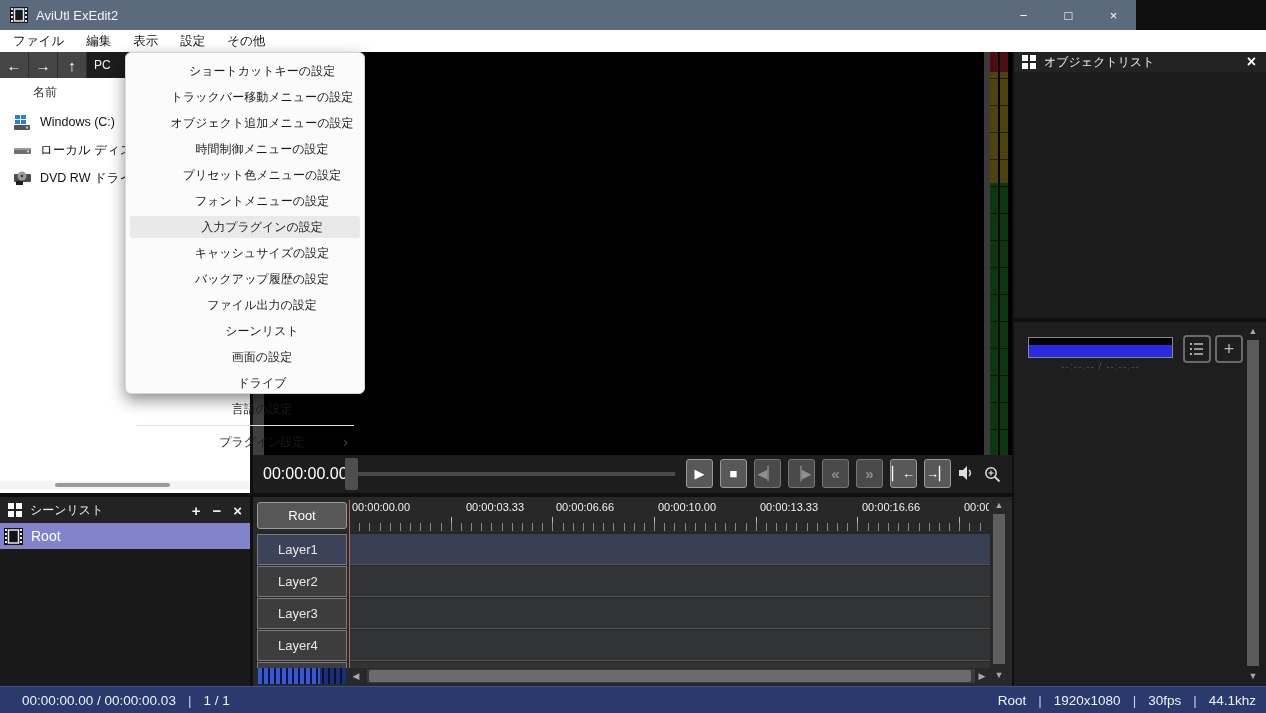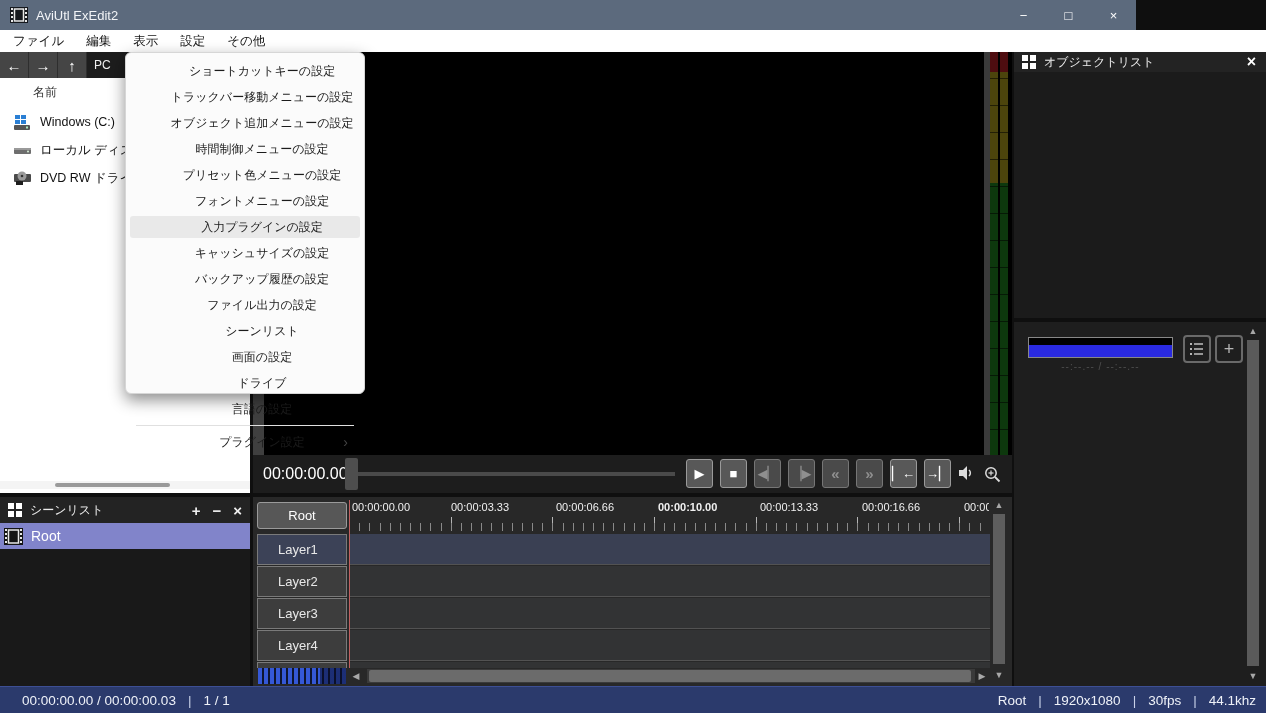--- a/index.html
+++ b/index.html
@@ -60,22 +60,22 @@
   .pbtn.dim{background:#4a4a4a;border:1px solid #767676;color:#8f8f8f;}
   .pbtn.wide{font-size:15px;font-weight:bold;}
   .icon-btn{position:absolute;top:10px;display:flex;}
   
   .timeline{position:absolute;left:253px;top:497px;width:759px;height:189px;background:#282828;}
   .root-btn{position:absolute;left:4px;top:5px;width:90px;height:27px;background:#575757;
     border:1px solid #9a9a9a;border-radius:3px;color:#fff;font-size:13px;display:flex;
     align-items:center;justify-content:center;box-sizing:border-box;}
   .ruler{position:absolute;left:96px;top:2px;width:640px;height:34px;overflow:hidden;}
   .rlabel{position:absolute;top:2px;font-size:11px;color:#f0f0f0;white-space:nowrap;}
-  .rlabel:nth-of-type(1){left:3px;} .rlabel:nth-of-type(2){left:102px;}
-  .rlabel:nth-of-type(3){left:207px;} .rlabel:nth-of-type(4){left:309px;font-weight:bold;}
+  .rlabel:nth-of-type(1){left:3px;} .rlabel:nth-of-type(2){left:117px;}
+  .rlabel:nth-of-type(3){left:207px;} .rlabel:nth-of-type(4){left:309px;}
   .rlabel:nth-of-type(5){left:411px;} .rlabel:nth-of-type(6){left:513px;}
   .rlabel:nth-of-type(7){left:615px;}
   .ticks-minor{position:absolute;left:0;top:24px;width:636px;height:8px;
     background:repeating-linear-gradient(90deg,#8a8a8a 0 1px,transparent 1px 10.17px);}
   .ticks-major{position:absolute;left:0;top:18px;width:636px;height:14px;
     background:repeating-linear-gradient(90deg,#b5b5b5 0 1px,transparent 1px 101.7px);}
   .layers{position:absolute;left:0;top:37px;width:744px;height:134px;overflow:hidden;}
   .layer-row{position:absolute;left:0;width:744px;height:32px;}
   .layer-label{position:absolute;left:4px;top:0;width:90px;height:31px;background:#3d3d3d;
     border:1px solid #7a7a7a;box-sizing:border-box;color:#e8e8e8;font-size:13px;

